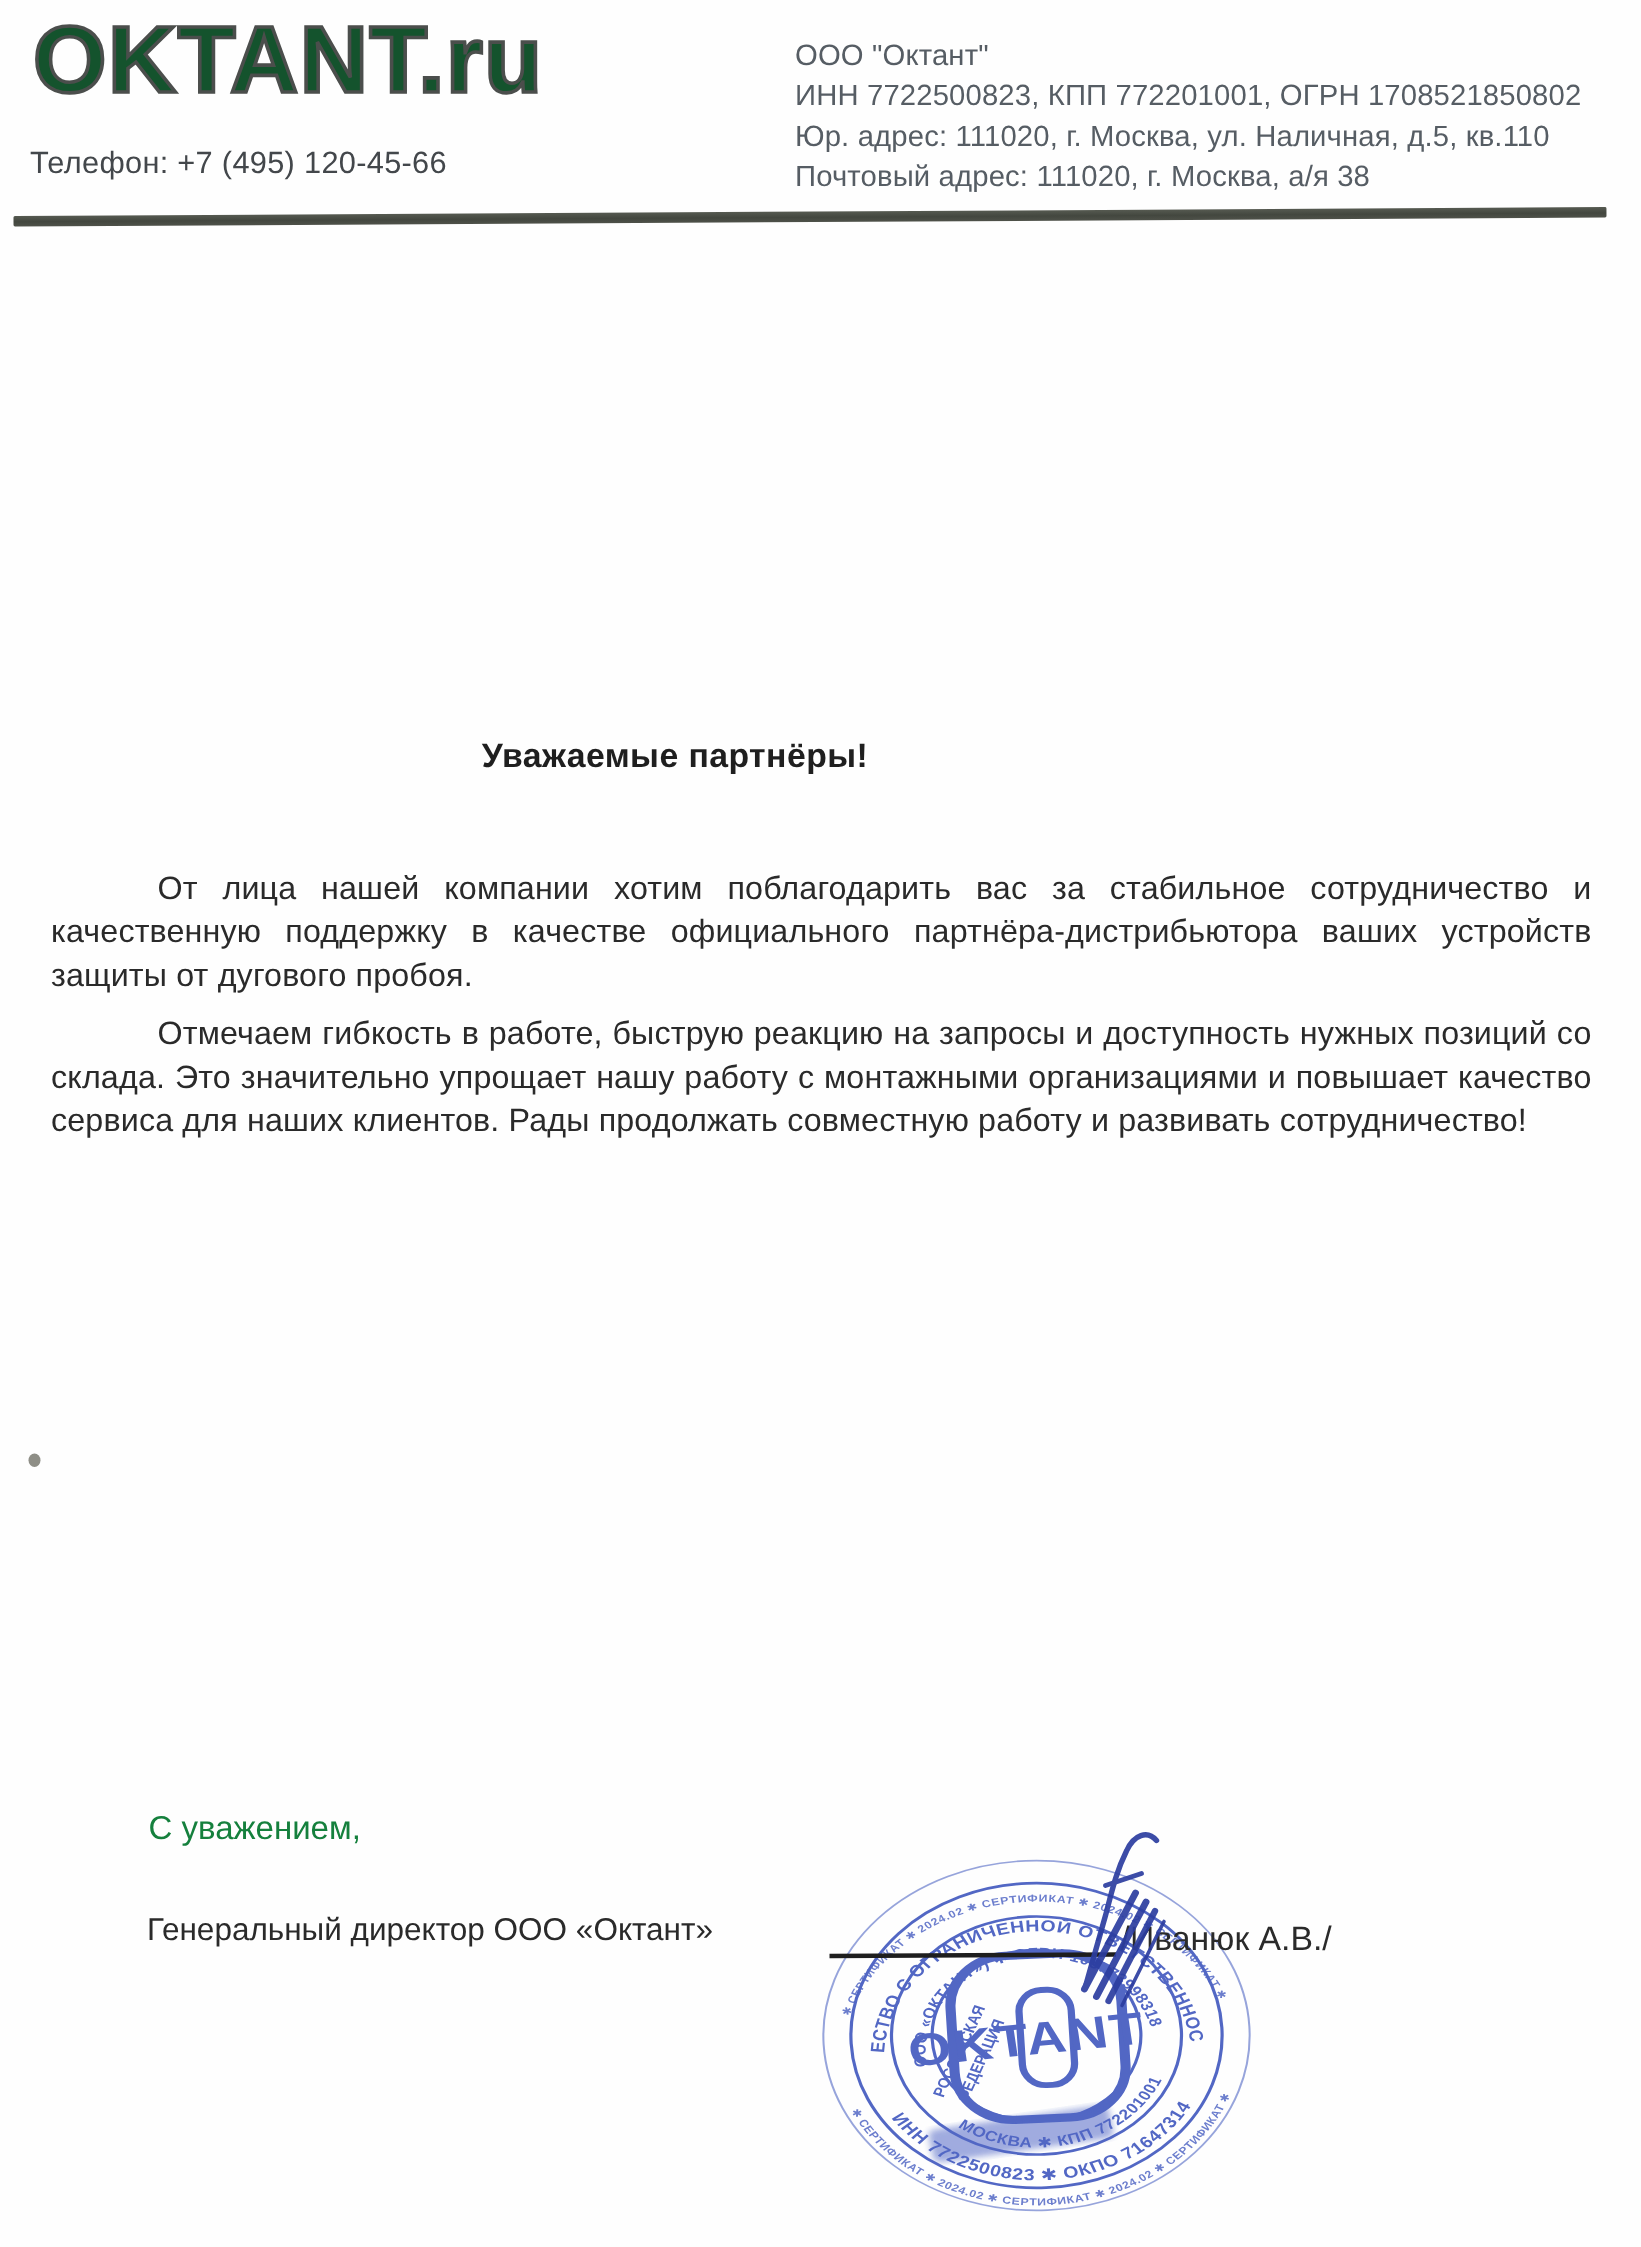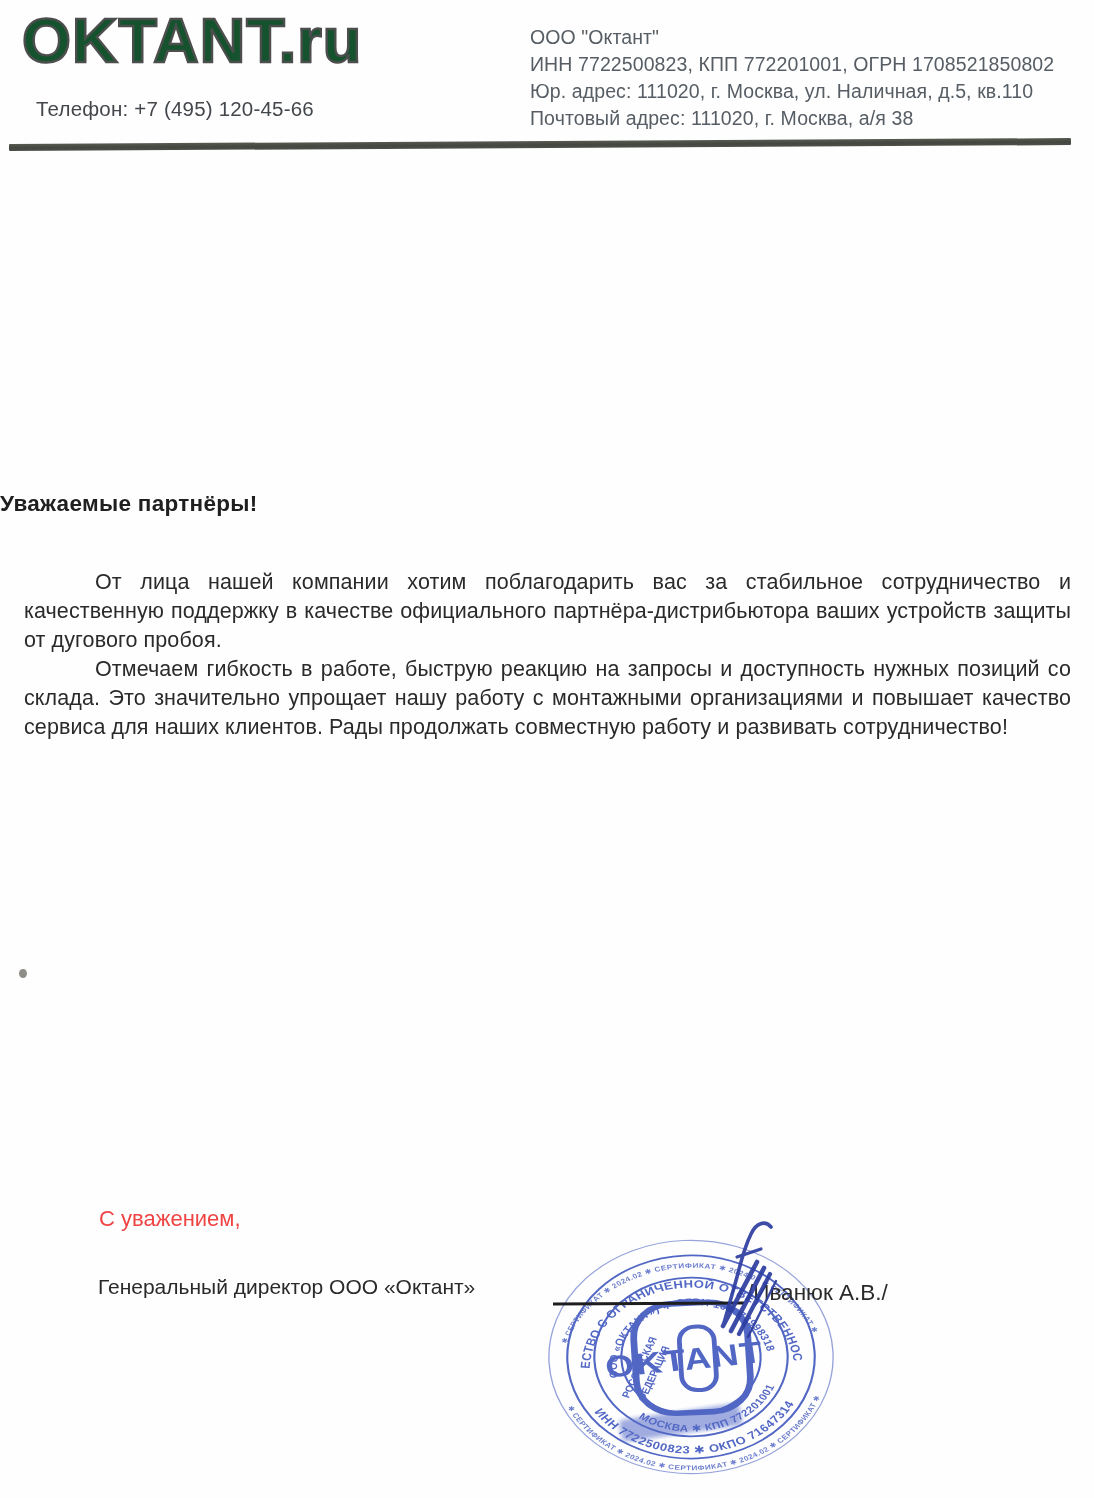--- a/index.html
+++ b/index.html
@@ -10,47 +10,47 @@
     color:#262626;
   }
   
   .logo{
     position:absolute;left:22px;top:4px;
     font-size:63px;font-weight:bold;letter-spacing:1px;
     color:#14532d;-webkit-text-stroke:2.4px #4b4e4c;
     white-space:nowrap;
   }
   .phone{
-    position:absolute;left:36px;top:97px;
+    position:absolute;left:20px;top:97px;
     font-size:20.5px;color:#43474b;letter-spacing:.2px;white-space:nowrap;
   }
   .company-info{
     position:absolute;left:530px;top:24px;
     font-size:19.5px;line-height:27px;color:#565d64;
     letter-spacing:.1px;white-space:nowrap;
   }
   .divider{
     position:absolute;left:9px;top:144px;width:1062px;height:6.5px;
     background:linear-gradient(180deg,#565a51 0%,#43473f 55%,#4e5149 100%);
     transform:rotate(-0.32deg);transform-origin:left center;border-radius:1px;
   }
   
   .salutation{
     position:absolute;left:0;top:491px;width:900px;
-    font-size:22.5px;font-weight:bold;color:#1f1f1f;
+    text-align:center;font-size:22.5px;font-weight:bold;color:#1f1f1f;
     letter-spacing:.3px;
   }
   .letter-body{
     position:absolute;left:24px;top:568px;width:1047px;
     font-size:21.5px;line-height:29px;color:#2a2a2a;
     text-align:justify;letter-spacing:.1px;
   }
-  .letter-body p{margin:0;text-indent:71px;}
+  .letter-body p{margin:10px;text-indent:71px;}
   
-  .closing{position:absolute;left:99px;top:1206px;font-size:22px;color:#ef4444;}
+  .closing{position:absolute;left:99px;top:1206px;font-size:22px;color:#15803d;}
   .sig-title{position:absolute;left:98px;top:1275px;font-size:21px;color:#2a2a2a;white-space:nowrap;}
   .sig-blank{
     position:absolute;left:553px;top:1302px;width:191px;height:2.6px;
     background:#1e1e1e;transform:rotate(-0.3deg);z-index:4;
   }
   .sig-name{position:absolute;left:747px;top:1280px;font-size:22.5px;color:#2a2a2a;z-index:4;white-space:nowrap;}
   
   .stamp-svg{position:absolute;left:546px;top:1238px;width:290px;height:238px;z-index:3;}
   .stamp-svg text{font-family:"Liberation Sans","DejaVu Sans",sans-serif;font-weight:bold;}
   .ink-svg{position:absolute;left:690px;top:1180px;width:120px;height:165px;z-index:5;}

